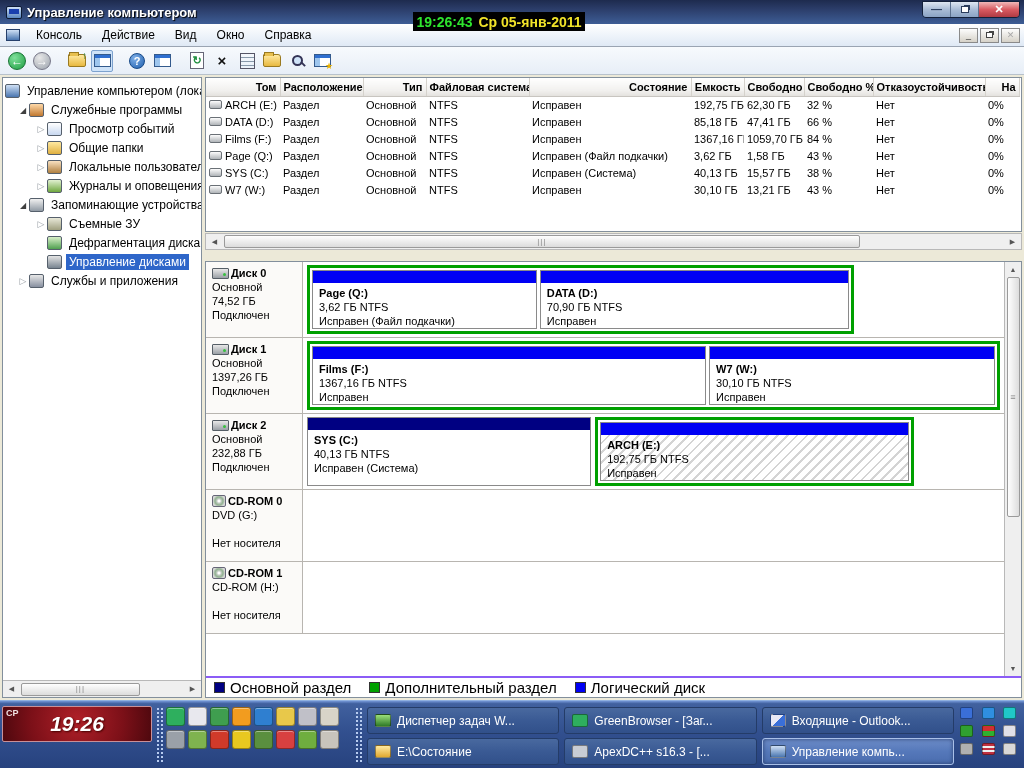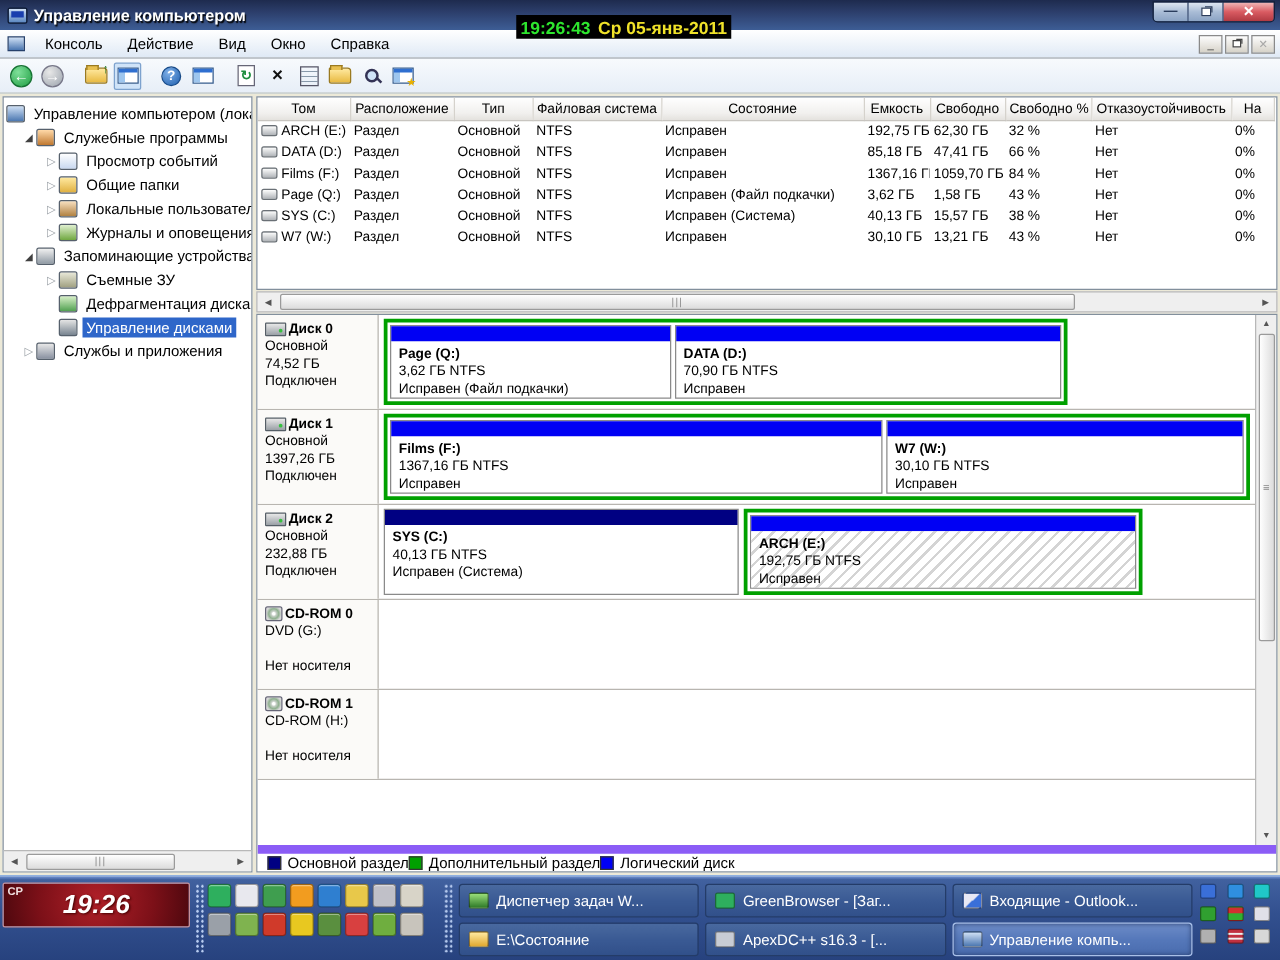--- a/index.html
+++ b/index.html
@@ -85,37 +85,37 @@
   .i-removable { background:linear-gradient(#e8e8d8,#a0a080); }
   .i-defrag { background:linear-gradient(#d8f0c8,#50a050); }
   .i-diskmgmt { background:linear-gradient(#e4e4e4,#788490); }
   .i-services { background:linear-gradient(#e8e8e8,#8890a0); }
 
   .right-pane { flex:1; display:flex; flex-direction:column; min-width:0; }
 
   
   .vol-wrap { height:155px; background:#fff; border:1px solid #828f9c; overflow:hidden; }
   table.vol { border-collapse:collapse; table-layout:fixed; width:813px; font-size:11px; }
-  table.vol th { height:18px; font-weight:normal; text-align:center; padding:0 3px;
+  table.vol th { height:18px; font-weight:bold; text-align:right; padding:0 3px;
     background:linear-gradient(#ffffff,#f1f0ee 70%,#e4e2de); border-right:1px solid #d5d2cc; border-bottom:1px solid #c8c5c0; white-space:nowrap; overflow:hidden; }
   table.vol td { height:17px; padding:0 3px; white-space:nowrap; overflow:hidden; }
   .volcell { display:flex; align-items:center; gap:3px; }
   .vol-ico { width:13px; height:9px; flex:none; background:linear-gradient(#fdfdfd,#b0b4b8); border:1px solid #6a7076; border-radius:2px; }
 
   
   .hscroll { height:17px; background:#efefef; border:1px solid #b8b8b8; display:flex; align-items:center; margin-top:1px; }
   .sb-arrow { width:17px; height:15px; display:flex; align-items:center; justify-content:center; font-size:7px; color:#555; }
   .sb-thumb { height:13px; background:linear-gradient(#fefefe,#dcdcdc); border:1px solid #9a9a9a; border-radius:2px; position:relative; margin:0 1px; }
   .sb-thumb::after { content:"|||"; position:absolute; left:50%; top:50%; transform:translate(-50%,-54%); font-size:8px; color:#888; letter-spacing:1px; }
   .h-thumb-main { width:78%; } .h-thumb-tree { width:60%; }
   .tree-hscroll { margin:0; border-left:none; border-right:none; border-bottom:none; }
   .spacer { flex:1; }
 
   
-  .disk-wrap { flex:1; background:#fff; border:1px solid #828f9c; margin-top:1px; position:relative; display:flex; flex-direction:column; overflow:hidden; }
+  .disk-wrap { flex:1; background:#fff; border:1px solid #828f9c; margin-top:11px; position:relative; display:flex; flex-direction:column; overflow:hidden; }
   .disk-rows { flex:1; overflow:hidden; margin-right:17px; }
   .drow { display:flex; border-bottom:1px solid #b8b5b0; }
   .drow.h76 { height:76px; } .drow.h72 { height:72px; } .drow.hcut { height:37px; border-bottom:none; }
   .dhead { width:97px; flex:none; border-right:1px solid #b8b5b0; padding:4px 4px 2px 6px; font-size:11px; line-height:14px; background:#fbfaf8; }
   .dhead .dname { font-weight:bold; display:flex; align-items:center; gap:2px; }
   .hdd-ico { width:17px; height:11px; flex:none; background:linear-gradient(#e8e8e8,#9aa0a6); border:1px solid #555e66; border-radius:1px; position:relative; }
   .hdd-ico::after { content:""; position:absolute; right:2px; bottom:2px; width:3px; height:3px; border-radius:50%; background:#38c040; }
   .cd-ico { width:14px; height:12px; flex:none; background:radial-gradient(circle at 50% 50%,#fff 1px,#c8d0c8 2px,#8fb08f 4px,#d8d8d8 6px); border:1px solid #667; border-radius:2px; }
   .dgraph { flex:1; padding:3px 4px; display:flex; align-items:stretch; gap:4px; min-width:0; }
   .extbox { border:3px solid #00a000; background:#fff; padding:2px; display:flex; gap:3px; }
@@ -129,21 +129,21 @@
   .w-ext0 { width:79%; } .p-page { flex:42; } .p-data { flex:58; }
   .w-ext1 { width:100%; } .p-films { flex:58; } .p-w7 { flex:42; }
   .p-sys { width:41%; } .w-ext2 { width:46%; }
 
   .vscroll { position:absolute; top:0; right:0; bottom:21px; width:17px; background:#efefef; border-left:1px solid #b8b8b8; display:flex; flex-direction:column; align-items:center; }
   .vscroll .sb-arrow { height:15px; width:15px; }
   .v-thumb { width:13px; height:58%; background:linear-gradient(90deg,#fefefe,#dcdcdc); border:1px solid #9a9a9a; border-radius:2px; position:relative; }
   .v-thumb::after { content:"≡"; position:absolute; left:50%; top:50%; transform:translate(-50%,-50%); font-size:9px; color:#888; }
 
   
-  .legend { height:21px; flex:none; border-top:7px solid #8b5cf6; display:flex; align-items:center; padding:0 8px; font-size:12px; background:#fff; }
+  .legend { height:21px; flex:none; border-top:2px solid #8b5cf6; display:flex; align-items:center; gap:18px; padding:0 8px; font-size:15px; background:#fff; }
   .leg-item { display:flex; align-items:center; gap:5px; }
   .leg-sq { width:11px; height:11px; border:1px solid #333; }
   .sq-primary { background:#000082; } .sq-extended { background:#00a000; } .sq-logical { background:#0000f4; }
 
   .bottom-strip { height:18px; background:#f0ede4; border-top:1px solid #c8c4b8; }
 
   
   .taskbar { position:absolute; left:0; right:0; bottom:0; height:68px;
     background:linear-gradient(180deg,#7396d6 0,#41619f 4%,#32508f 45%,#27427e 100%);
     border-top:1px solid #8fb0e0; display:flex; align-items:stretch; color:#fff; }

